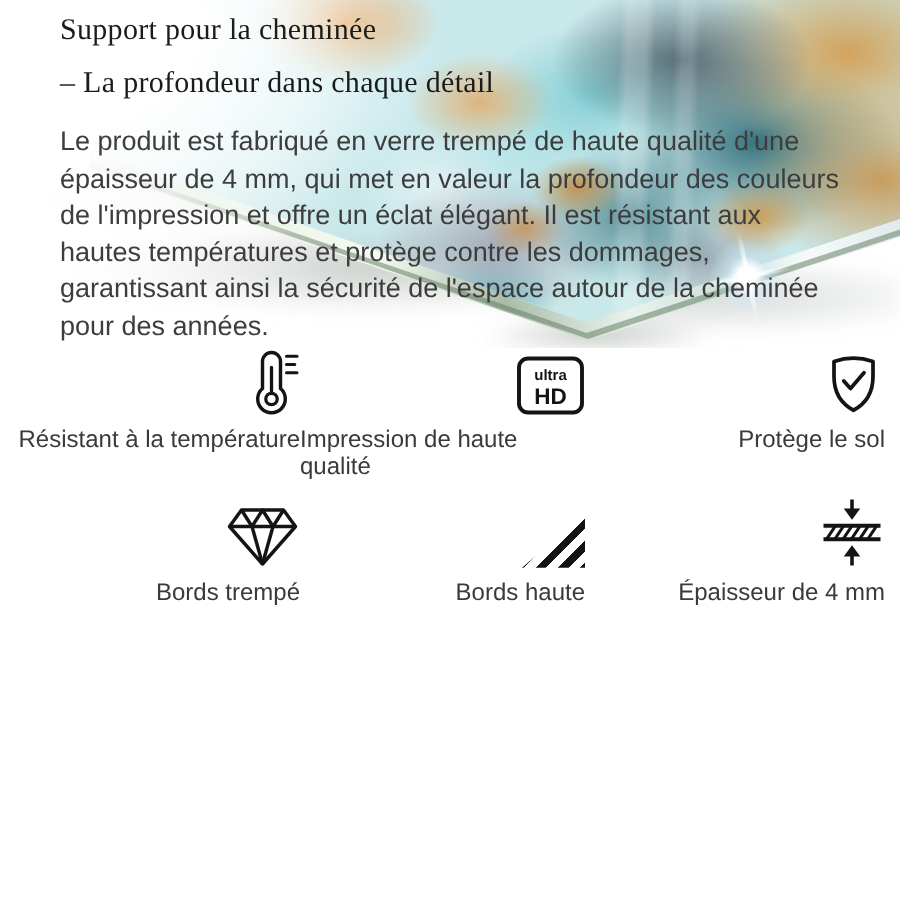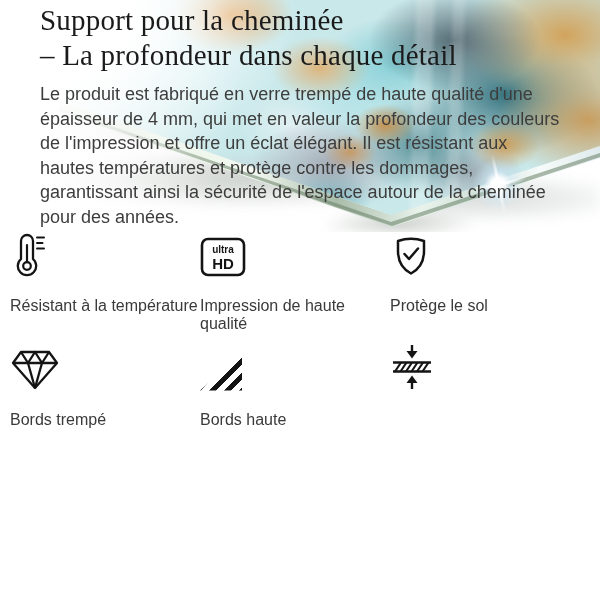--- a/index.html
+++ b/index.html
@@ -63,32 +63,32 @@
   .sparkle{position:absolute;left:468px;top:154px;width:60px;height:60px;transform:rotate(-12deg);
     background:radial-gradient(circle at 50% 50%, rgba(255,255,255,.98) 0 6px, rgba(210,235,250,.55) 13px, rgba(210,235,250,0) 60%);}
   .sparkle::before,.sparkle::after{content:"";position:absolute;background:linear-gradient(to bottom,transparent,rgba(255,255,255,.95) 42%,#fff 50%,rgba(255,255,255,.95) 58%,transparent);}
   .sparkle::before{left:29px;top:0;width:2.5px;height:60px;}
   .sparkle::after{left:0;top:29px;width:60px;height:2.5px;
     background:linear-gradient(to right,transparent,rgba(255,255,255,.9) 42%,#fff 50%,rgba(255,255,255,.9) 58%,transparent);}
   
   .content{position:relative;padding:0 36px 0 40px;}
   .title{
     margin:3px 0 0;font-family:"Liberation Serif","DejaVu Serif",serif;
-    font-weight:400;font-size:29px;line-height:35px;color:#1b1b1b;letter-spacing:.2px;
+    font-weight:400;font-size:20px;line-height:35px;color:#1b1b1b;letter-spacing:.2px;
   }
   .title span{display:block;}
   .description{
     margin:9px 0 0;width:526px;font-size:18px;line-height:24.6px;color:#3d3d3d;
   }
   
   .features{
     display:grid;grid-template-columns:190px 190px 200px;row-gap:14px;
     margin:3px 0 0 -30px;
   }
-  .feature{display:flex;flex-direction:column;align-items:flex-start;gap:12px;}
+  .feature{display:flex;flex-direction:column;align-items:flex-end;}
   .icon-box{height:44px;display:flex;align-items:flex-end;justify-content:center;}
   .feature-label{margin-top:8px;font-size:16px;color:#3a3a3a;}
   .ico{stroke:#141414;fill:none;stroke-width:2.3;}
   svg text{font-family:"Liberation Sans",sans-serif;fill:#141414;stroke:none;}
   .polished-icon{
     width:42px;height:36px;
     clip-path:polygon(0 100%,100% 100%,100% 0);
     background:repeating-linear-gradient(135deg,#141414 0 5px,transparent 5px 10.5px);
   }
 </style>
@@ -181,17 +181,18 @@
             <line x1="5" y1="28.5" x2="11" y2="19.5" stroke-width="2.1"></line>
             <line x1="10.5" y1="28.5" x2="16.5" y2="19.5" stroke-width="2.1"></line>
             <line x1="16" y1="28.5" x2="22" y2="19.5" stroke-width="2.1"></line>
             <line x1="21.5" y1="28.5" x2="27.5" y2="19.5" stroke-width="2.1"></line>
             <line x1="27" y1="28.5" x2="33" y2="19.5" stroke-width="2.1"></line>
             <line x1="32.5" y1="28.5" x2="38.5" y2="19.5" stroke-width="2.1"></line>
             <path d="M16.5 40 L27.5 40 L22 32.5 Z" fill="#141414" stroke="none"></path>
             <line x1="22" y1="39" x2="22" y2="46" stroke-width="2.4"></line>
           </svg>
         </div>
+        <div class="feature-label">Épaisseur de 4 mm</div>
       </div>
 
     </div>
   </div>
 </div>
 
 </body></html>

